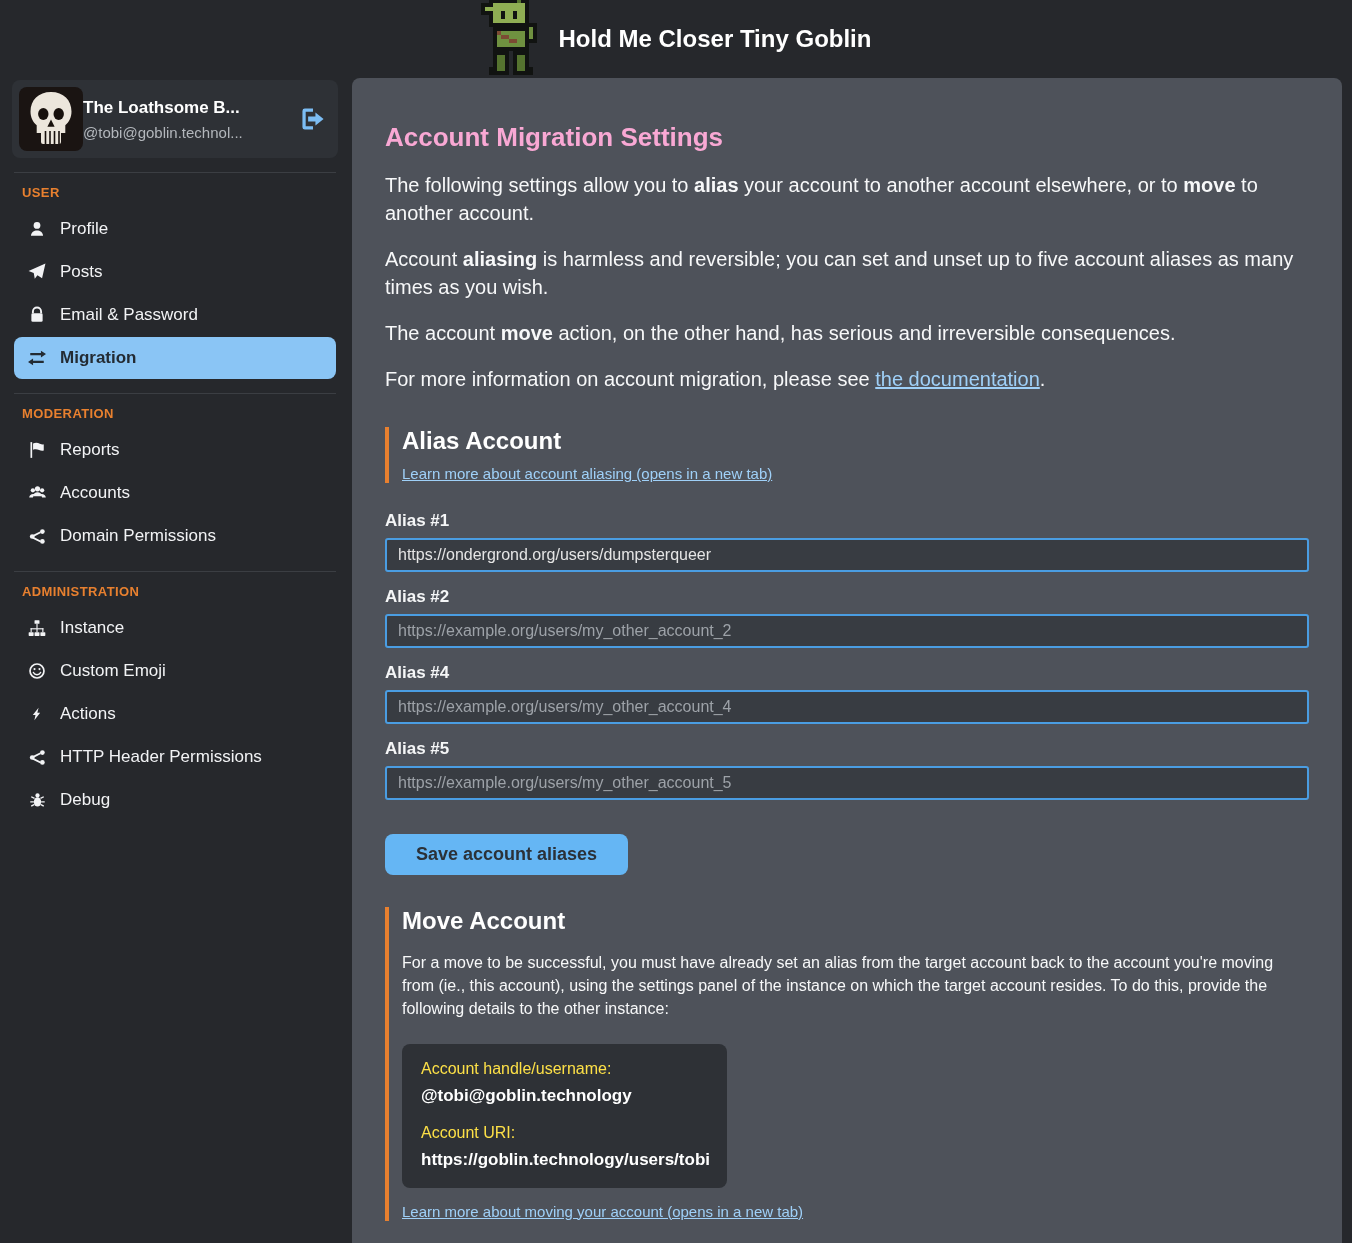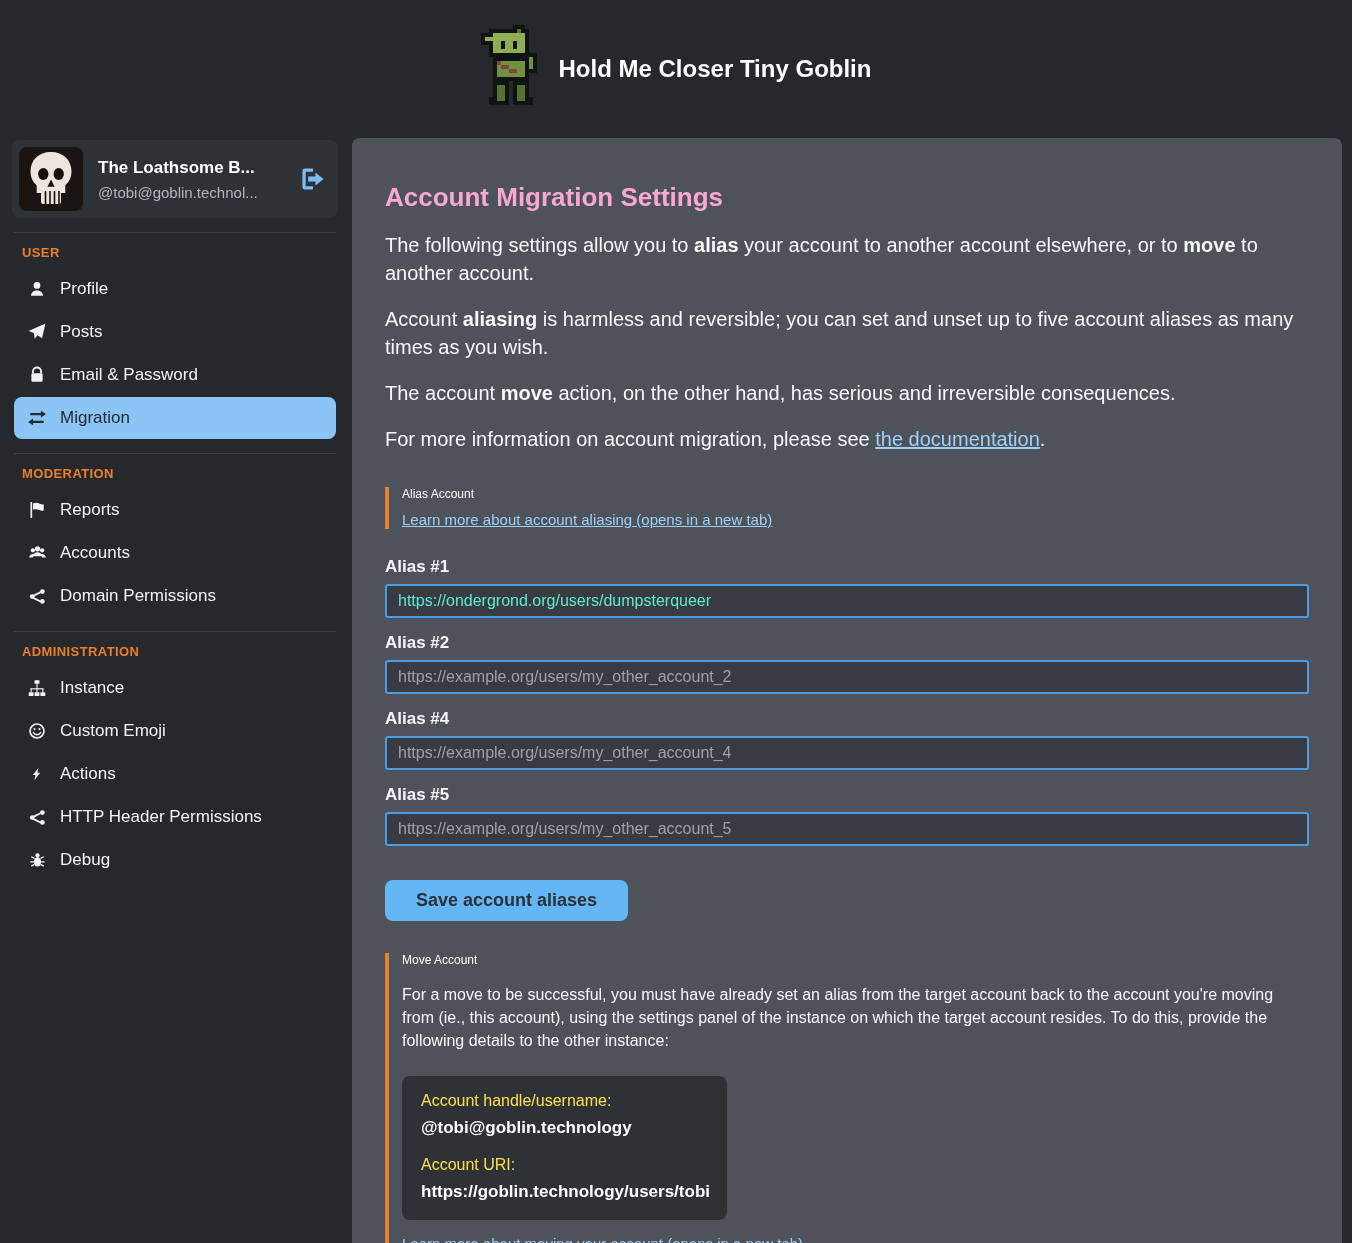--- a/index.html
+++ b/index.html
@@ -8,54 +8,54 @@
     --button-blue:#65b6f4; --input-border-blue:#4a9de2; --input-bg:#383c42;
   }
   *{box-sizing:border-box}
   html,body{margin:0;padding:0}
   body{
     width:1352px;height:1243px;overflow:hidden;
     background:var(--page-bg);
     font-family:"Liberation Sans",sans-serif;
     color:#f5f6f7;
   }
-  .app-header{height:138px;display:flex;align-items:center;justify-content:center;gap:22px}
+  .app-header{height:78px;display:flex;align-items:center;justify-content:center;gap:22px}
   .app-header .logo{display:block}
   .app-title{font-size:24px;font-weight:700;color:#fff;margin:0}
   .layout{display:flex;align-items:flex-start}
   
   .sidebar{width:352px;flex:0 0 352px;padding:2px 14px 0 12px}
-  .user-card{display:flex;align-items:center;gap:15px;background:var(--card-bg);
+  .user-card{display:flex;align-items:center;gap:0;background:var(--card-bg);
     border-radius:8px;padding:6px 12px 6px 7px;height:78px}
   .avatar{width:64px;height:64px;border-radius:8px;overflow:hidden;flex:0 0 64px}
   .user-info{min-width:0;flex:1}
   .user-name{font-size:17px;font-weight:700;color:#fff;white-space:nowrap;overflow:hidden}
   .user-handle{font-size:15px;color:#b3b7bc;margin-top:6px;white-space:nowrap;overflow:hidden}
   .logout-btn{background:none;border:none;padding:0;margin-left:auto;color:#7cbdf4;cursor:pointer;display:flex}
   .divider{border-top:1px solid #3b3e43;margin:14px 2px 6px}
   .section-label{color:var(--accent-orange);font-size:13px;font-weight:700;
     letter-spacing:.4px;margin:12px 10px 8px}
   .nav-item{display:flex;align-items:center;gap:13px;padding:11px 13px;margin:1px 2px;
     border-radius:8px;color:#f2f3f5;font-size:17px;text-decoration:none;cursor:pointer}
   .nav-item .icn{width:20px;height:18px;display:flex;justify-content:center;align-items:center;flex:0 0 20px}
-  .nav-item.active{background:var(--active-blue);color:#232b33;font-weight:400}
+  .nav-item.active{background:var(--active-blue);color:#232b33;font-weight:700}
   
   .panel{flex:1;margin-right:10px;background:var(--panel-bg);border-radius:8px 8px 0 0;
     padding:44px 33px 60px;min-height:1133px}
   .page-title{font-size:26px;font-weight:700;margin:0 0 16px;color:#f9a8d4}
   .panel p.intro{font-size:20px;line-height:1.4;margin:18px 0;color:#f7f8f9}
   a.lnk{color:var(--link-blue);text-decoration:underline;cursor:pointer}
   .section{border-left:4px solid var(--accent-orange);padding-left:13px;margin-top:34px}
-  .section h2{font-size:12px;font-weight:400;margin:0 0 10px;color:#fff}
+  .section h2{font-size:24px;font-weight:700;margin:0 0 10px;color:#fff}
   .section .learn{font-size:15px;display:inline-block}
   .fields{margin-top:28px}
   .field{margin-bottom:15px}
   .field label{display:block;font-size:17px;font-weight:700;margin-bottom:7px}
   .field input{width:100%;height:34px;background:var(--input-bg);
-    border:2px solid var(--input-border-blue);border-radius:3px;color:#5eead4;
+    border:2px solid var(--input-border-blue);border-radius:3px;color:#e5e5e5;
     font-size:16px;font-family:"Liberation Sans",sans-serif;padding:4px 11px;outline:none}
   .field input::placeholder{color:#9da2a8}
   .save-btn{margin-top:19px;height:41px;padding:0 31px;background:var(--button-blue);
     color:#2b3138;font-size:18px;font-weight:700;border:none;border-radius:8px;cursor:pointer;
     font-family:"Liberation Sans",sans-serif}
   .section.move{margin-top:32px}
   .section.move p{font-size:16px;line-height:1.45;margin:16px 0 0;max-width:905px;color:#f7f8f9}
   .details-box{margin-top:23px;background:var(--card-bg);border-radius:8px;
     padding:16px 19px 18px;width:325px;font-size:16px}
   .details-box .dlabel{color:#fde047}

